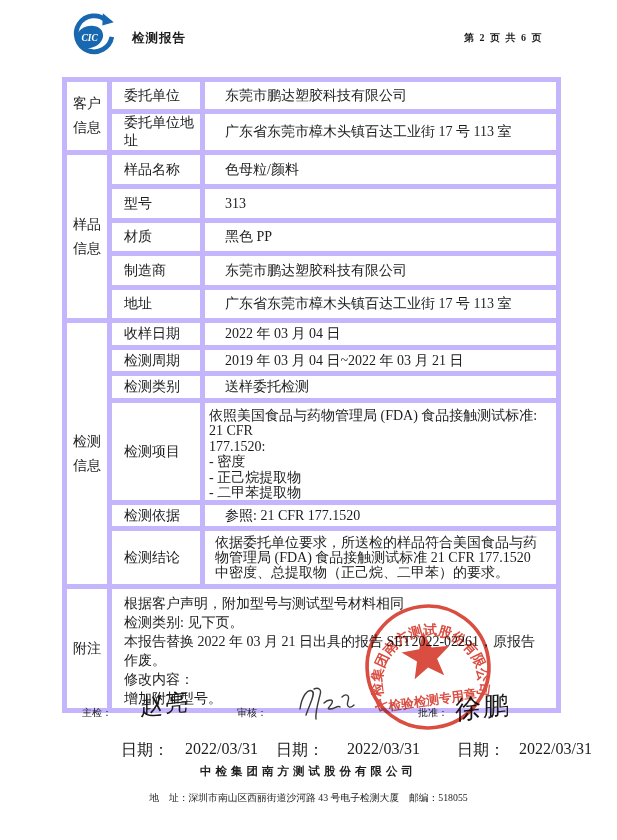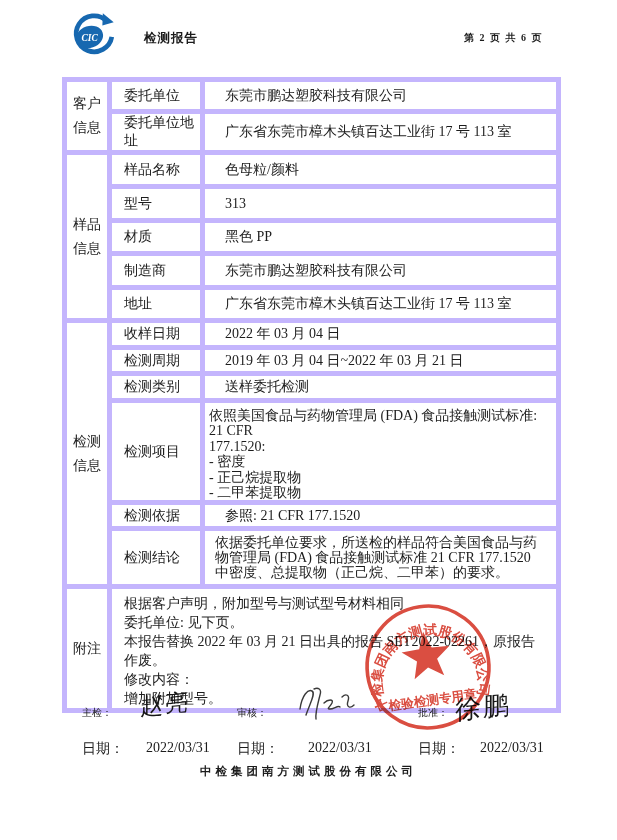--- a/index.html
+++ b/index.html
@@ -4,38 +4,38 @@
 <style>
   * { margin:0; padding:0; box-sizing:border-box; }
   html,body { background:#e8e8e8; }
   body { font-family:"Liberation Serif","DejaVu Serif",serif; }
   .page {
     position:relative; width:617px; height:840px; background:#ffffff;
     margin:0 auto; overflow:hidden; color:#1c1c1c;
   }
   
   .hdr-logo { position:absolute; left:66px; top:12px; width:51px; height:46px; }
-  .hdr-title { position:absolute; left:144px; top:30px; font-size:12.5px; font-weight:bold; letter-spacing:1px; }
+  .hdr-title { position:absolute; left:132px; top:30px; font-size:12.5px; font-weight:bold; letter-spacing:1px; }
   .hdr-no { position:absolute; left:236px; top:31px; font-size:10.5px; font-weight:bold; }
   .hdr-page { position:absolute; left:464px; top:31px; font-size:10px; font-weight:bold; letter-spacing:1.5px; white-space:nowrap; }
   
   table.report { position:absolute; left:62px; top:77px; width:494px; border-collapse:collapse; table-layout:fixed; }
   table.report td { border:5px solid #c4b5fd; font-size:14px; vertical-align:middle; overflow:hidden; }
   td.grp { text-align:center; }
   td.grp div { line-height:24px; }
   td.lbl { padding-left:12px; }
   td.val { padding-left:20px; padding-right:8px; }
   td.val-lines { vertical-align:top; padding:5px 8px 0 4px; }
   td.val-lines div { line-height:15.4px; }
   td.val-para { line-height:15px; padding:4px 8px 4px 10px; font-size:9.7px; }
   td.notes { vertical-align:top; padding:5px 8px 0 12px; }
   td.notes div { line-height:19px; }
   
   .sig-label { position:absolute; font-size:10px; white-space:nowrap; }
-  .sig-date { position:absolute; font-size:14px; white-space:nowrap; }
+  .sig-date { position:absolute; font-size:16px; white-space:nowrap;margin-left:39px; }
   .sig-name { position:absolute; font-size:23px; color:#161616; white-space:nowrap;
               transform:rotate(-6deg) skewX(-6deg); letter-spacing:2px; }
   .scribble { position:absolute; left:292px; top:683px; width:64px; height:42px; }
   
   .stamp { position:absolute; left:361px; top:599px; width:134px; height:136px;
            transform:rotate(-8deg); opacity:.9; mix-blend-mode:multiply; }
   
   .ftr { position:absolute; left:0; width:617px; text-align:center; white-space:nowrap; }
   .ftr-company { top:764px; font-size:11.5px; font-weight:bold; letter-spacing:4px; }
   .ftr-addr { top:792px; font-size:9.8px; }
@@ -134,21 +134,21 @@
     </tr>
     <tr style="height:47px">
       <td class="lbl">检测结论</td>
       <td class="val-para">依据委托单位要求，所送检的样品符合美国食品与药物管理局 (FDA) 食品接触测试标准 21 CFR 177.1520 中密度、总提取物（正己烷、二甲苯）的要求。</td>
     </tr>
 
     <tr style="height:97px">
       <td class="grp">附注</td>
       <td class="notes" colspan="2">
             <div>根据客户声明，附加型号与测试型号材料相同</div>
-            <div>委托单位: 见下页。</div>
+            <div>检测类别: 见下页。</div>
             <div>本报告替换 2022 年 03 月 21 日出具的报告 SET2022-02261，原报告作废。</div>
             <div>修改内容：</div>
             <div>增加附加型号。</div>
           </td>
     </tr>
   </tbody>
     </table>
 
   <div class="sig-label" style="left:82px; top:706px;">主检：</div>
   <div class="sig-name" style="left:140px; top:689px;">赵亮</div>
@@ -170,14 +170,15 @@
     <circle cx="66" cy="67" r="60" fill="none" stroke="#d63a2c" stroke-width="3.6"></circle>
     <path id="stamp-arc" d="M 20,97 A 48,48 0 1 1 112,97" fill="none"></path>
     <text font-size="13.5" font-weight="bold" fill="#d63a2c" font-family="Liberation Serif, DejaVu Serif, serif">
       <textPath href="#stamp-arc" startOffset="50%" text-anchor="middle">中检集团南方测试股份有限公司</textPath>
     </text>
     <polygon points="66,32 72.2,48.5 89.8,49.3 76,60.2 80.7,77.2 66,67.5 51.3,77.2 56,60.2 42.2,49.3 59.8,48.5" fill="#d63a2c"></polygon>
     <text x="66" y="104" text-anchor="middle" font-size="12.5" font-weight="bold" fill="#d63a2c" font-family="Liberation Serif, DejaVu Serif, serif">检验检测专用章</text>
   </svg>
 
   <div class="ftr ftr-company">中检集团南方测试股份有限公司</div>
+  <div class="ftr ftr-addr">地　址：深圳市南山区西丽街道沙河路 43 号电子检测大厦　邮编：518055</div>
 
 </div>
 
 </body></html>

